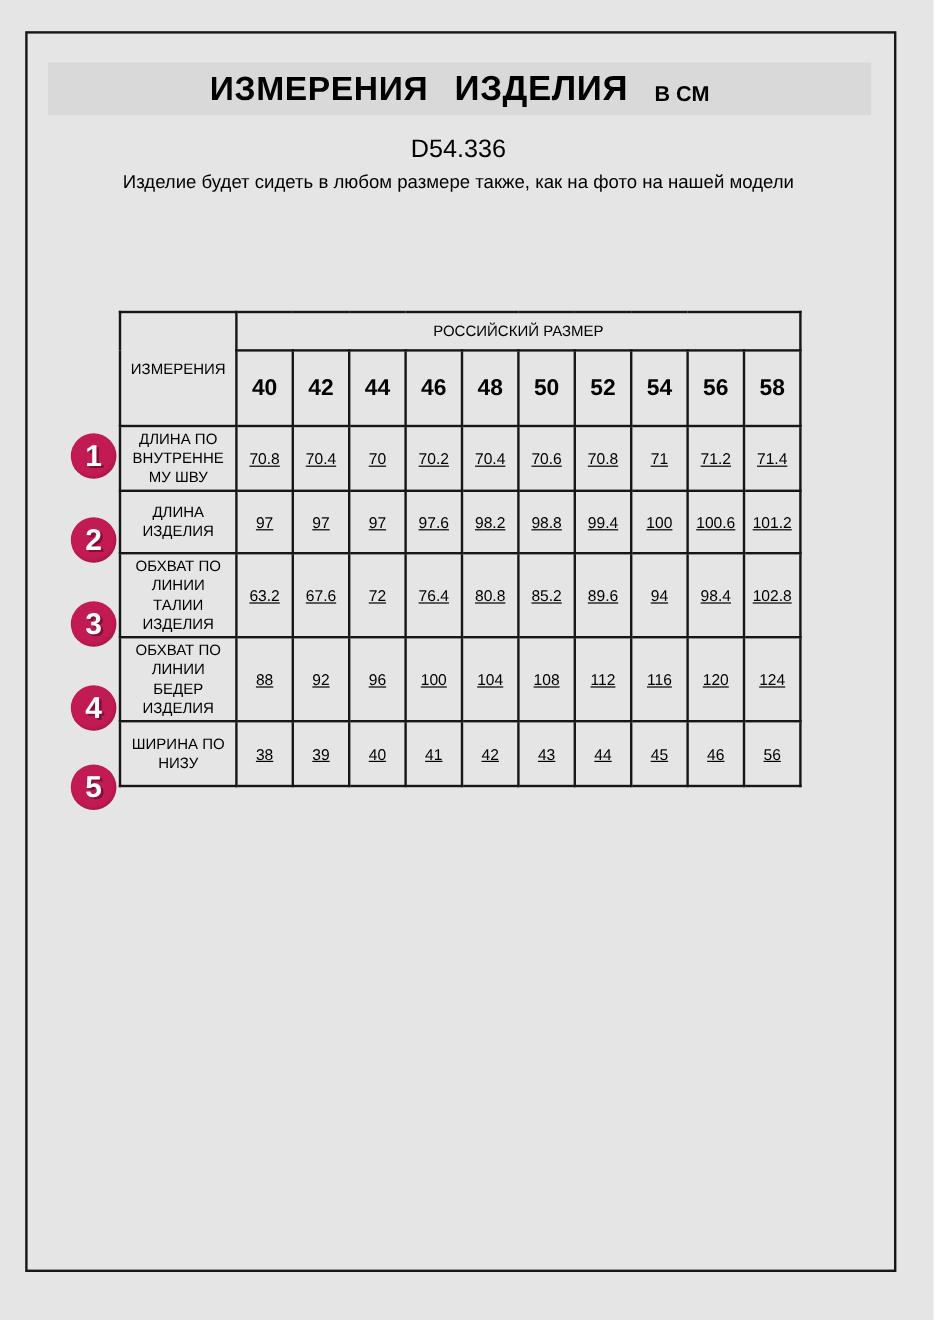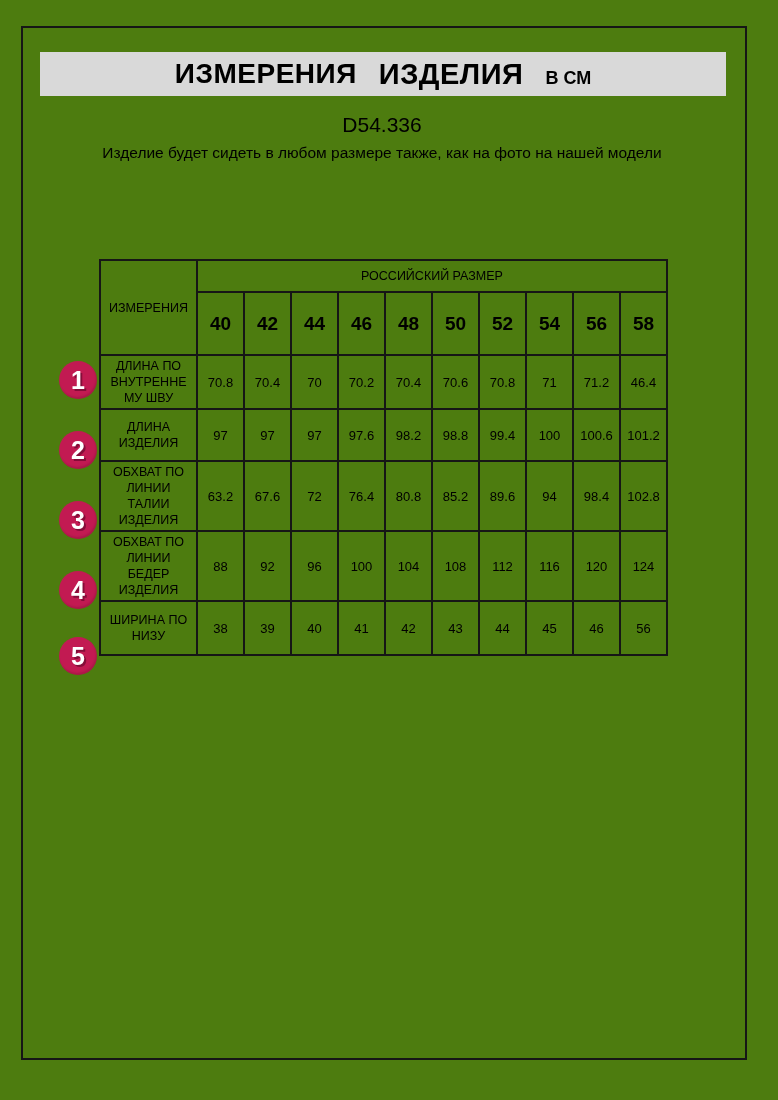--- a/index.html
+++ b/index.html
@@ -1,21 +1,21 @@
 <!DOCTYPE html>
 <html style="--badge: #c21a52; --banner_bg: #d9d9d9; --border: #161616;"><head>
 <meta charset="utf-8">
 <style>
   * { box-sizing: border-box; }
   html, body { margin: 0; padding: 0; background: #ffffff; }
   .page {
     position: relative;
     width: 778px;
     height: 1100px;
-    background: #4d7c0f;
+    background: #e5e5e5;
     font-family: "Liberation Sans", "DejaVu Sans", sans-serif;
     color: #000;
     overflow: hidden;
   }
   .frame {
     position: absolute;
     left: 21px; top: 26px;
     width: 726px; height: 1034px;
     border: 2px solid var(--border, #161616);
   }
@@ -65,21 +65,21 @@
     font-size: 19px; font-weight: 800;
   }
   .m-table .label-cell {
     font-size: 12.5px;
     line-height: 1.28;
     white-space: pre-line;
     height: 52px;
     padding: 2px 3px;
   }
   .m-table tbody tr:last-child .label-cell { height: 54px; }
-  .value-cell { font-size: 13px; }
+  .value-cell { font-size: 13px; text-decoration: underline; }
   .badge {
     position: absolute;
     left: 59px;
     width: 38px; height: 38px;
     border-radius: 50%;
     background: var(--badge, #c21a52);
     color: #fff;
     font-size: 25px;
     font-weight: 700;
     display: flex;
@@ -138,21 +138,21 @@
 МУ ШВУ</th>
           <td class="value-cell">70.8</td>
           <td class="value-cell">70.4</td>
           <td class="value-cell">70</td>
           <td class="value-cell">70.2</td>
           <td class="value-cell">70.4</td>
           <td class="value-cell">70.6</td>
           <td class="value-cell">70.8</td>
           <td class="value-cell">71</td>
           <td class="value-cell">71.2</td>
-          <td class="value-cell">46.4</td>
+          <td class="value-cell">71.4</td>
         </tr>
         <tr>
           <th class="label-cell">ДЛИНА
 ИЗДЕЛИЯ</th>
           <td class="value-cell">97</td>
           <td class="value-cell">97</td>
           <td class="value-cell">97</td>
           <td class="value-cell">97.6</td>
           <td class="value-cell">98.2</td>
           <td class="value-cell">98.8</td>

